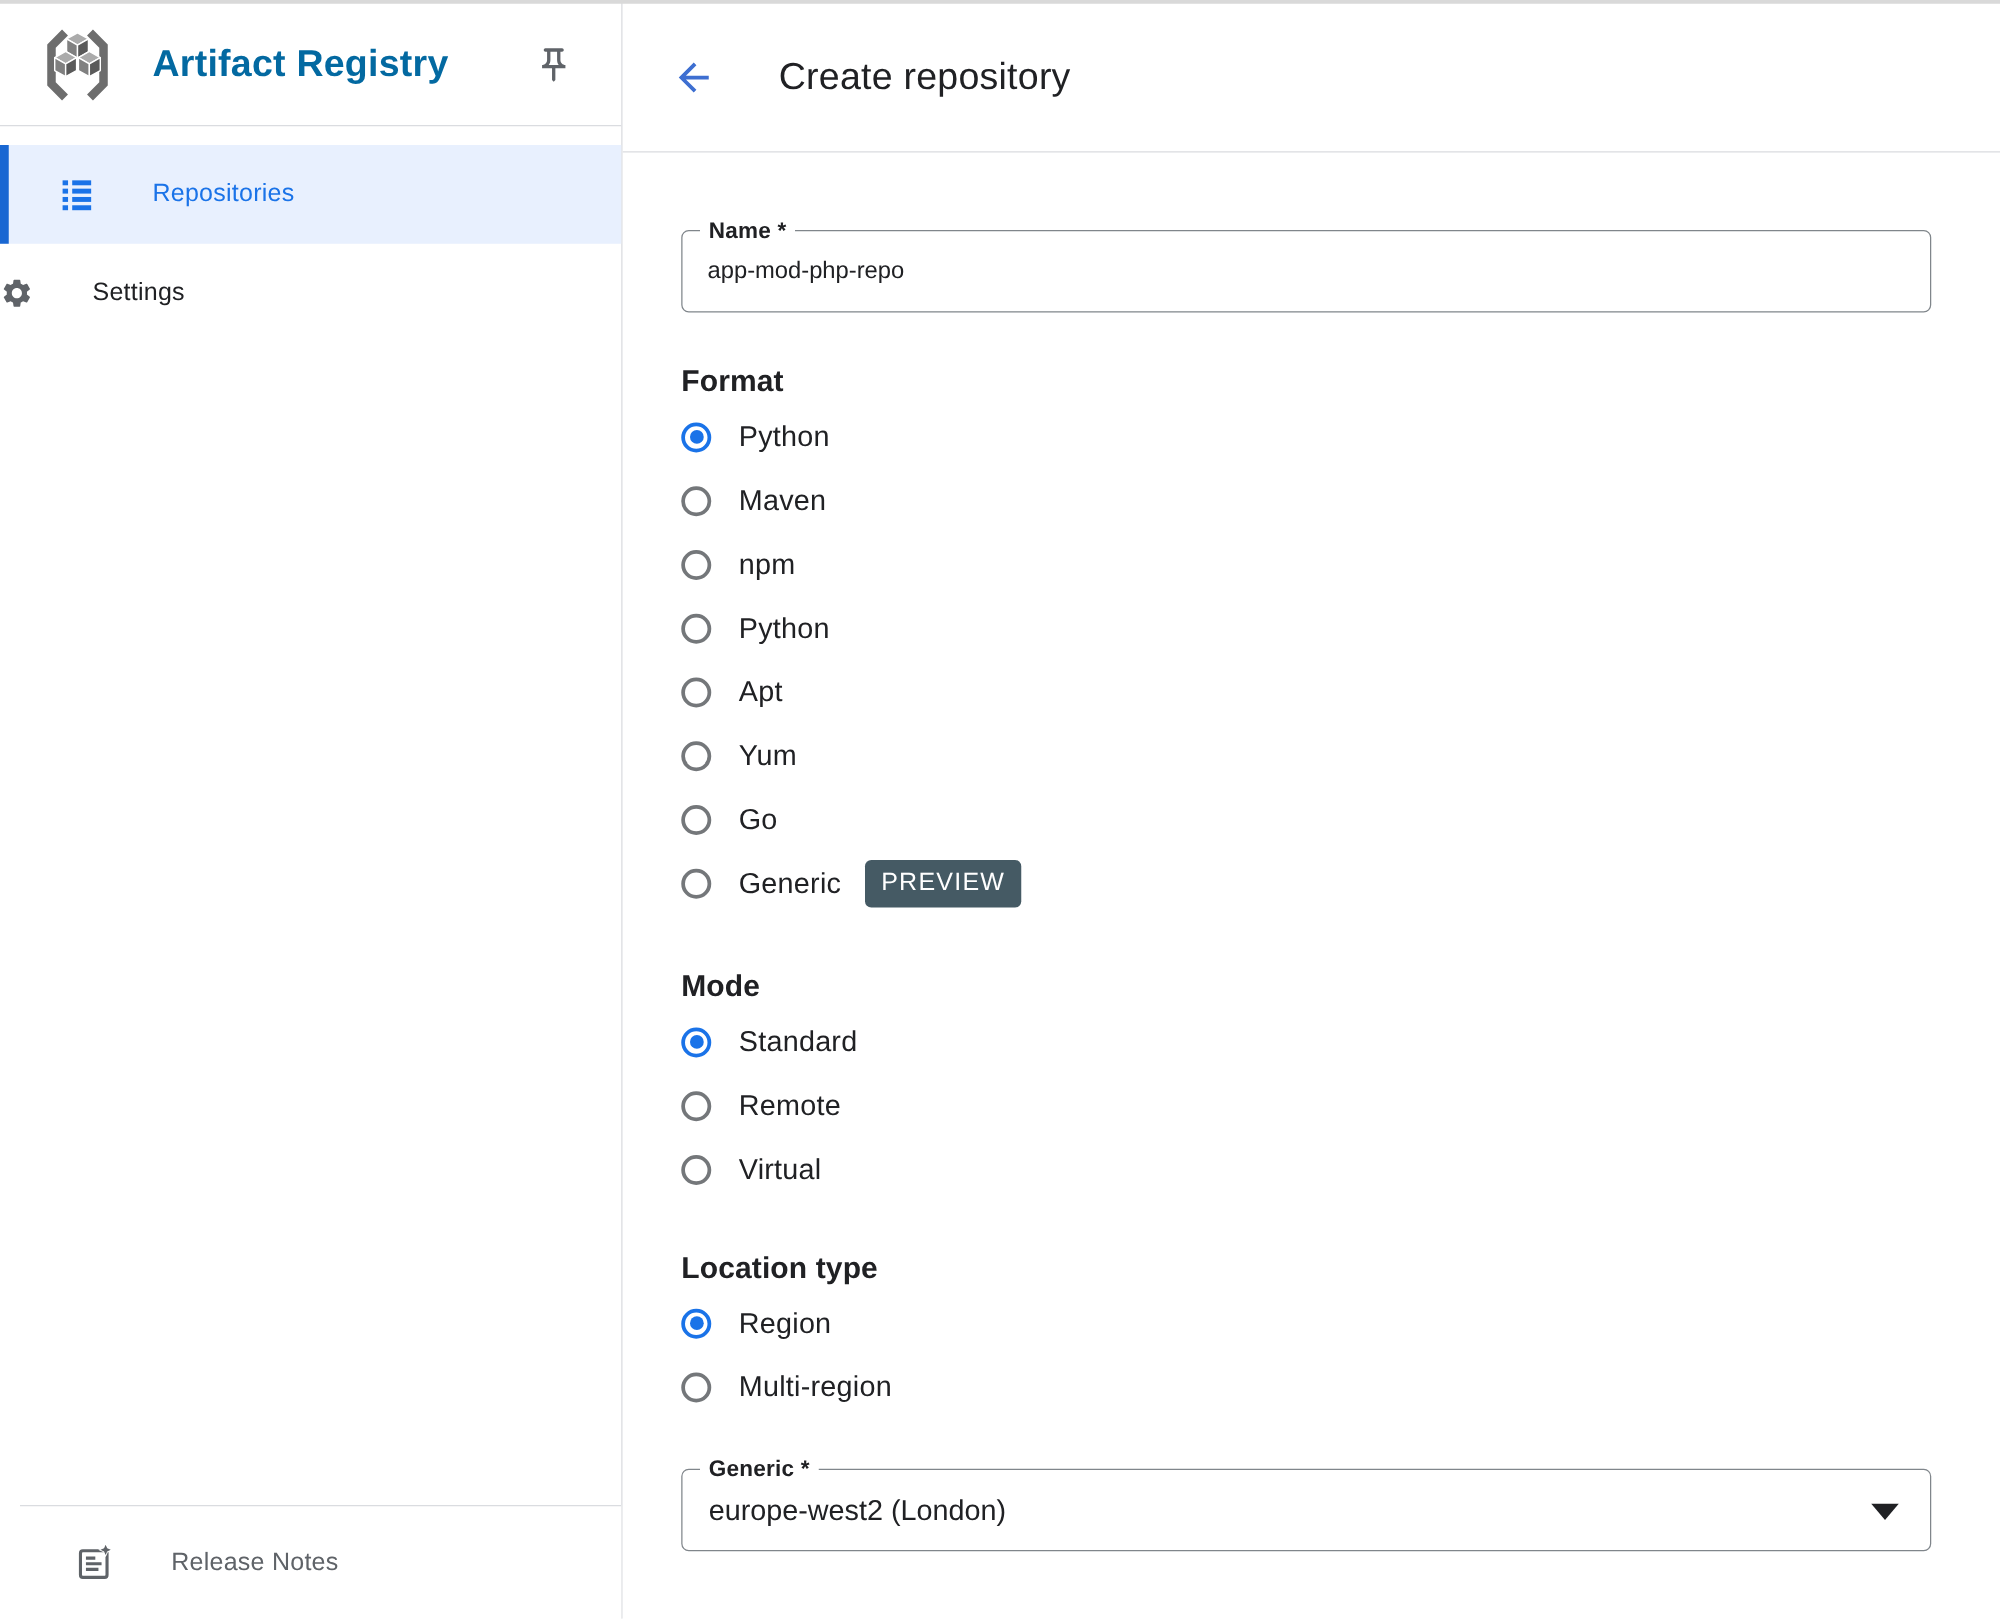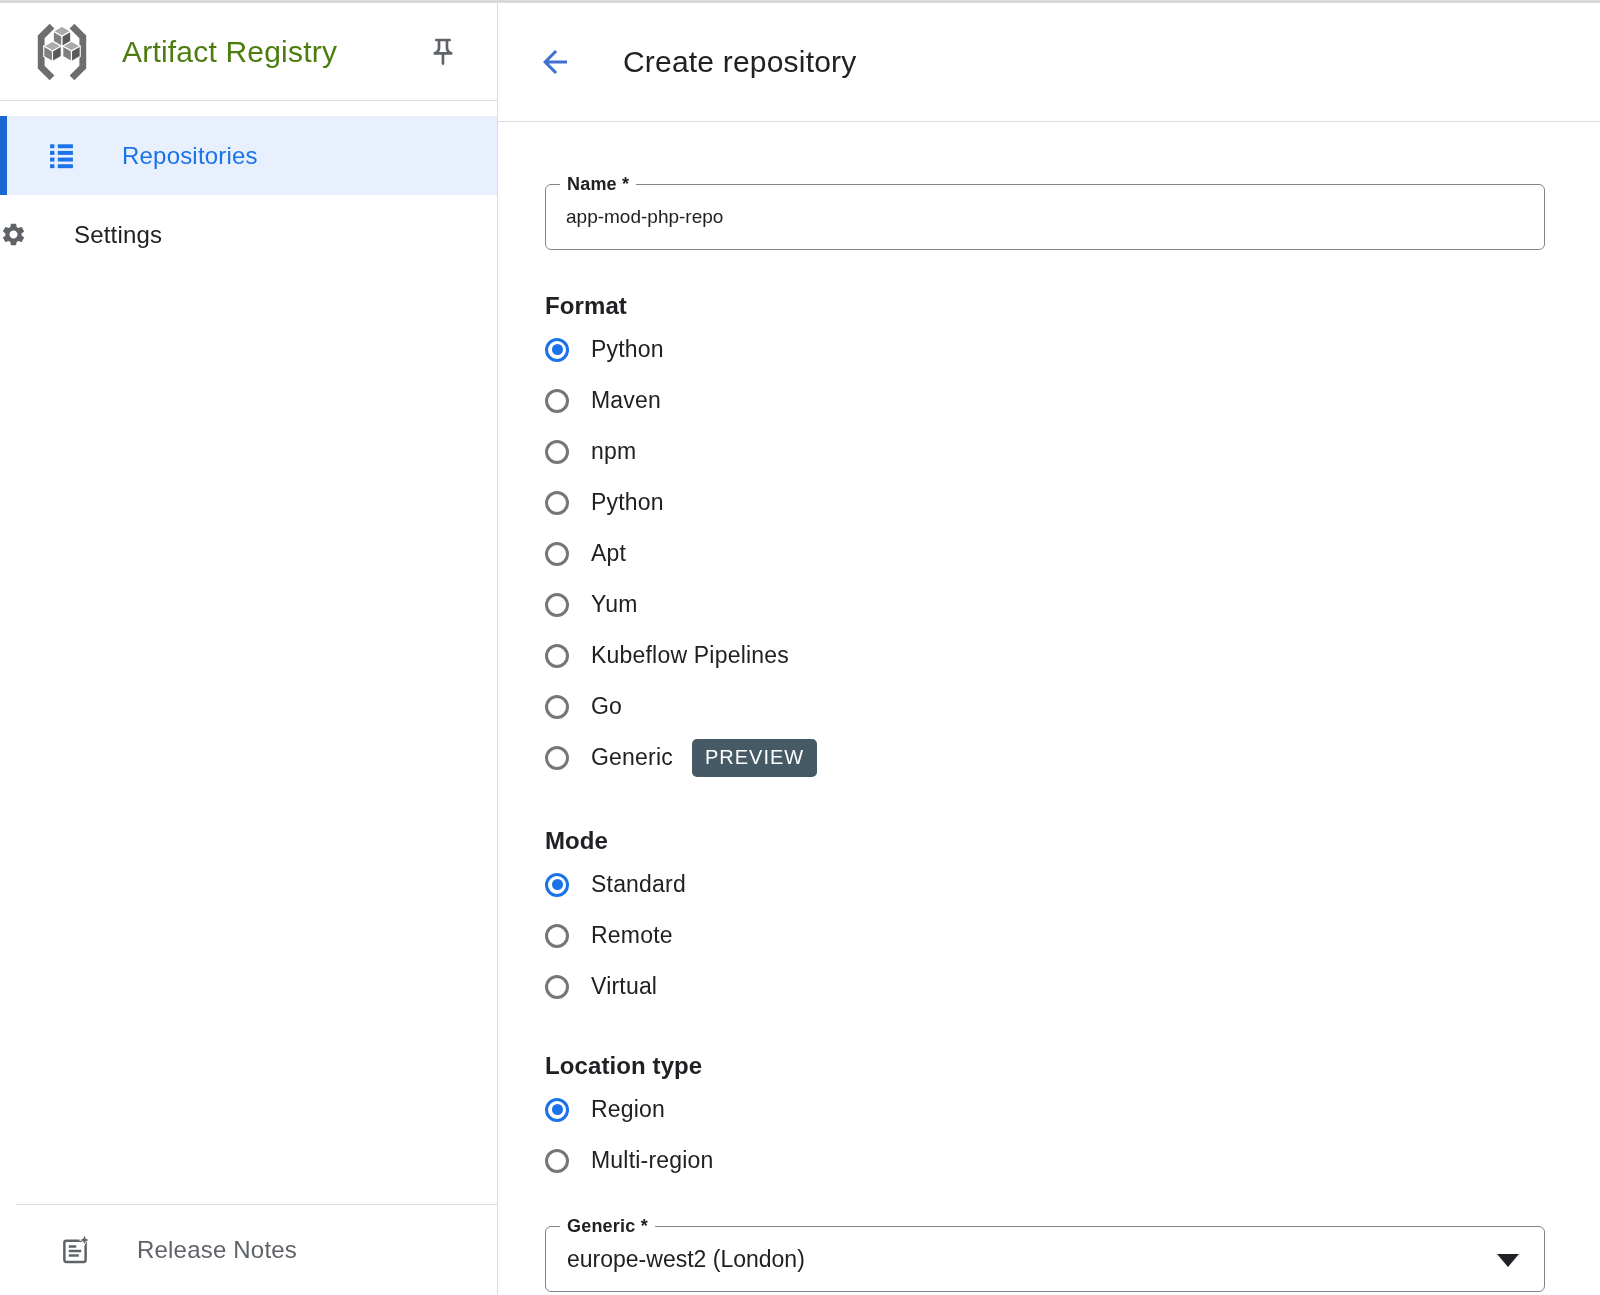--- a/index.html
+++ b/index.html
@@ -10,27 +10,27 @@
     width: 1600px; height: 1295px;
     overflow: hidden;
   }
   .app { width: 1600px; height: 1295px; display: flex; position: relative; background: #fff; }
   .top-line { position: absolute; top: 0; left: 0; width: 100%; height: 3px; background: #d9d9d9; z-index: 5; }
 
   
   .sidebar { width: 498px; flex: none; border-right: 1px solid #dadce0; position: relative; background: #fff; }
   .sidebar-header { height: 101px; border-bottom: 1px solid #dadce0; display: flex; align-items: center; padding: 3px 0 0 28px; }
   .logo { width: 68px; height: 62px; flex: none; display: block; }
-  .app-title { font-size: 30px; font-weight: 400; margin: 0 16px 0 26px; letter-spacing: 0.2px; color: #4d7c0f; white-space: nowrap; }
+  .app-title { font-size: 30px; font-weight: 700; margin: 0 16px 0 26px; letter-spacing: 0.2px; color: #0369a1; white-space: nowrap; }
   .pin-btn { margin-left: auto; margin-right: 38px; background: none; border: none; padding: 0; cursor: pointer; line-height: 0; }
 
   .sidebar-nav { padding-top: 15px; }
   .nav-item { height: 79px; display: flex; align-items: center; cursor: pointer; }
   .nav-item .nav-icon { width: 27px; height: 27px; flex: none; margin-right: 47px; line-height: 0; }
-  .nav-label { font-size: 24px; color: #202124; letter-spacing: 0.2px; }
+  .nav-label { font-size: 20px; color: #202124; letter-spacing: 0.2px; }
   .nav-item.selected { background: #e8f0fe; border-left: 7px solid #1967d2; padding-left: 41px; }
   .nav-item.selected .nav-label { color: #1a73e8; }
 
   .sidebar-footer { position: absolute; left: 16px; right: 0; bottom: 0; height: 91px; border-top: 1px solid #dadce0; background: #fff; display: flex; align-items: center; }
   .footer-item { display: flex; align-items: center; padding-left: 44px; cursor: pointer; width: 100%; height: 100%; }
   .footer-item .nav-icon { width: 30px; height: 30px; margin-right: 47px; line-height: 0; }
   .footer-item .nav-label { color: #5f6368; }
 
   
   .main { flex: 1; display: flex; flex-direction: column; background: #fff; }
@@ -183,24 +183,20 @@
           <label class="radio-row">
             <span class="radio"></span>
             <span class="radio-label">Apt</span>
           </label>
           <label class="radio-row">
             <span class="radio"></span>
             <span class="radio-label">Yum</span>
           </label>
           <label class="radio-row">
             <span class="radio"></span>
-            <span class="radio-label">Kubeflow Pipelines</span>
-          </label>
-          <label class="radio-row">
-            <span class="radio"></span>
             <span class="radio-label">Go</span>
           </label>
           <label class="radio-row">
             <span class="radio"></span>
             <span class="radio-label">Generic</span>
             <span class="preview-badge">PREVIEW</span>
           </label>
         </div>
       </div>
 

